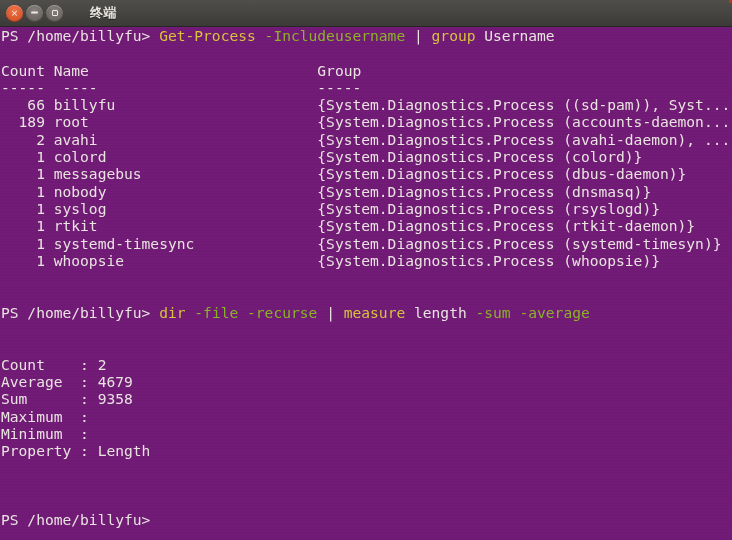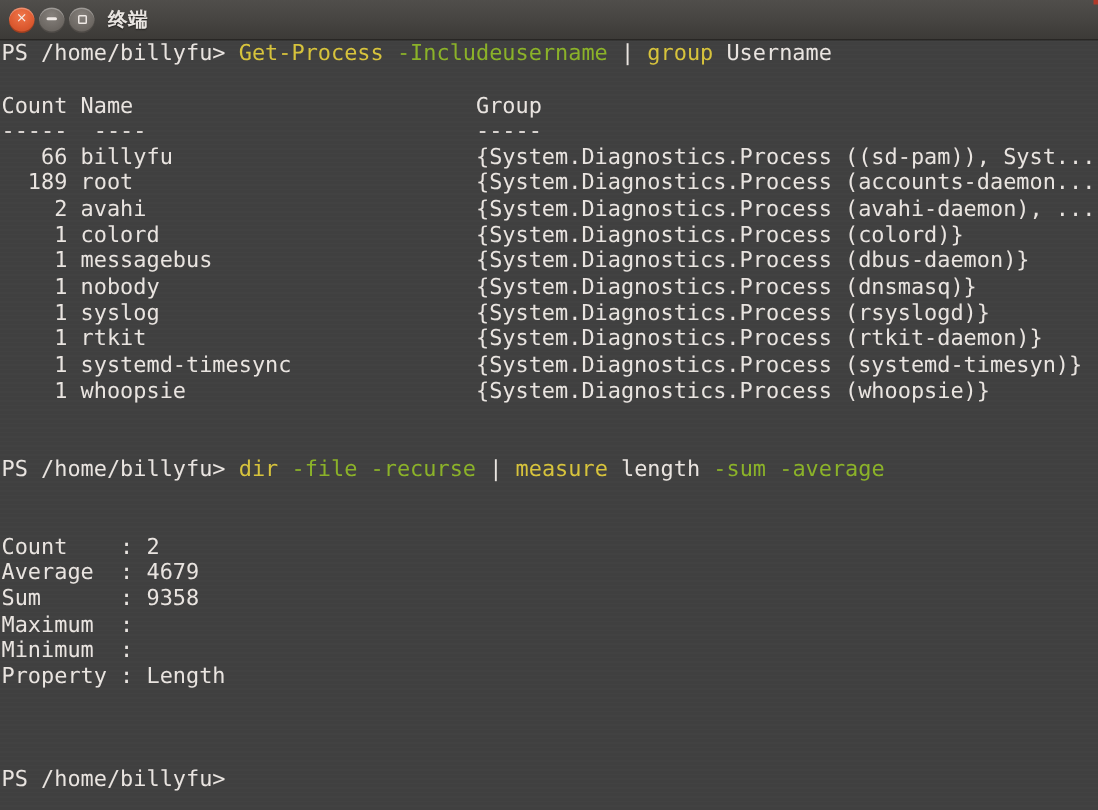--- a/index.html
+++ b/index.html
@@ -69,33 +69,33 @@
     border-radius: 1px;
     transform: none;
   }
   .wbtn-min .glyph {
     width: 7px;
     height: 1.8px;
     background: #efe9e5;
     border-radius: 1px;
   }
   #window-title {
-    margin-left: 6px;
+    margin-left: 24px;
     color: #e8e4e0;
     font-family: "DejaVu Sans", "Liberation Sans", sans-serif;
     font-size: 13px;
     font-weight: bold;
     letter-spacing: 0.5px;
     text-shadow: 0 1px 1px rgba(0,0,0,0.55);
   }
   
   #terminal {
     position: relative;
     height: 513px;
-    background: #404040;
+    background: #701a75;
     overflow: hidden;
   }
   
   #terminal::before {
     content: "";
     position: absolute;
     inset: 0;
     background: repeating-linear-gradient(
       to bottom,
       rgba(255,255,255,0.013) 0px,

